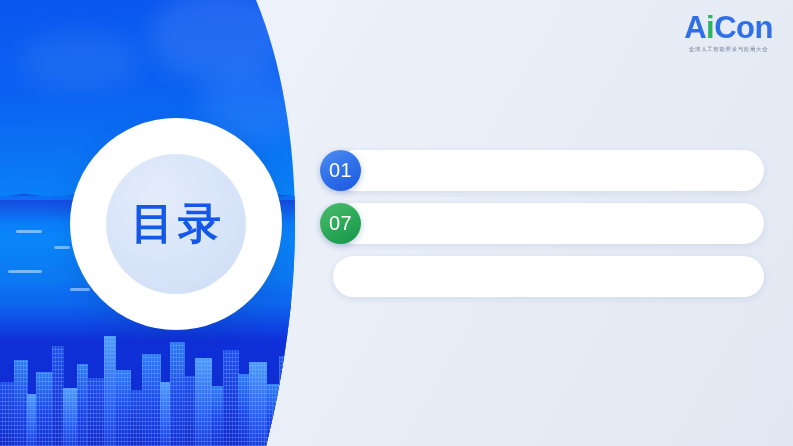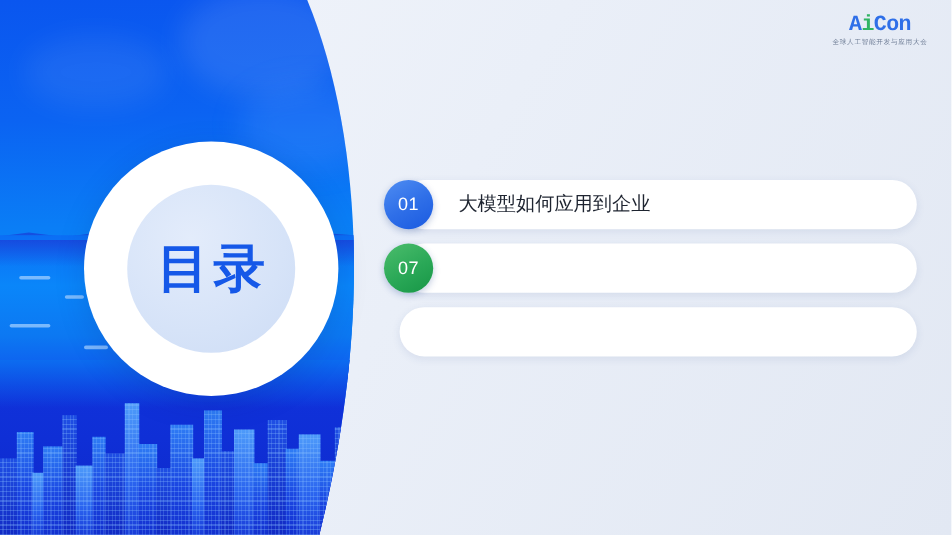--- a/index.html
+++ b/index.html
@@ -139,21 +139,21 @@
     border-radius:21px;
     box-shadow:0 2px 7px rgba(40,70,140,.10);
   }
   .badge {
     position:absolute;
     left:0; top:0;
     width:41px; height:41px;
     border-radius:50%;
     display:flex; align-items:center; justify-content:center;
     color:#ffffff;
-    font-size:15px;
+    font-size:20px;
     letter-spacing:.5px;
     box-shadow:0 2px 6px rgba(25,60,140,.28);
   }
   .badge.blue  { background:linear-gradient(150deg,#4f8df2 0%,#2f6fe8 52%,#1a5ae0 100%); }
   .badge.green { background:linear-gradient(150deg,#4cbd6c 0%,#2aa857 55%,#179646 100%); }
   .row-text {
     position:absolute;
     left:62px; top:0;
     height:41px;
     display:flex; align-items:center;
@@ -163,25 +163,24 @@
   }
 
   
   .logo {
     position:absolute;
     right:20px; top:12px;
     text-align:center;
     line-height:1;
   }
   .logo-word {
-    font-size:18px;
+    font-size:31px;
     font-weight:bold;
     letter-spacing:-0.5px;
     color:#2f6fe8;
-    font-family:Liberation Mono, monospace;
   }
   .logo-word .i { color:#30b463; }
   .logo-sub {
     margin-top:4px;
     font-size:5.5px;
     letter-spacing:.6px;
     color:#6b7a93;
     white-space:nowrap;
   }
 </style>
@@ -234,21 +233,20 @@
 
   <div class="ring-outer"></div>
   <div class="ring-inner"></div>
   <div class="toc-title">目录</div>
 
   <div class="agenda">
 
     <div class="row">
       <div class="pill"></div>
       <div class="badge blue">01</div>
-      <div class="row-text">大模型如何应用到企业</div>
     </div>
 
     <div class="row">
       <div class="pill"></div>
       <div class="badge green">07</div>
     </div>
 
     <div class="row">
       <div class="pill"></div>
     </div>

